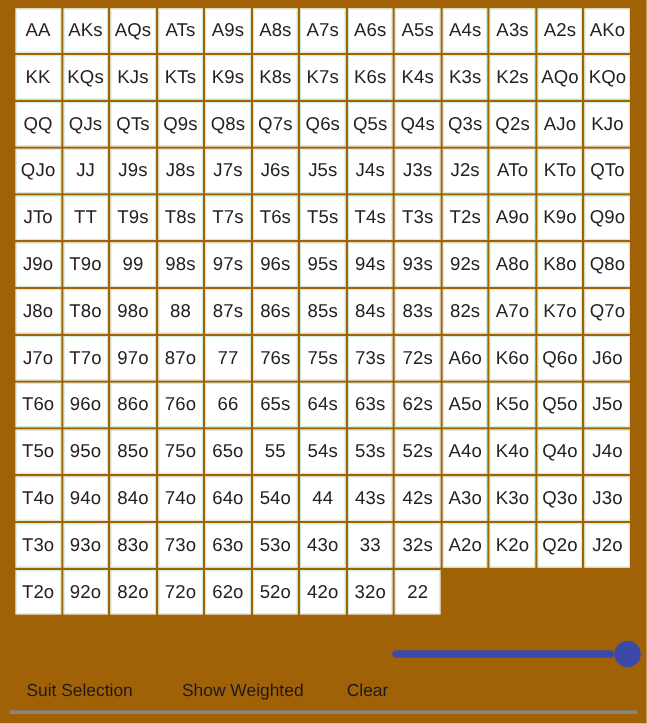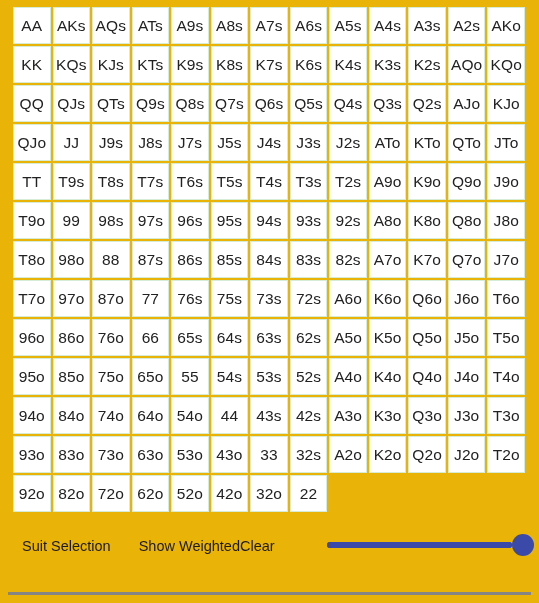--- a/index.html
+++ b/index.html
@@ -10,21 +10,21 @@
     height: 603px;
     background: #ffffff;
     font-family: "Liberation Sans", sans-serif;
     overflow: hidden;
   }
 
   #app {
     position: relative;
     width: 539px;
     height: 603px;
-    background: #eab308;
+    background: #a16207;
   }
 
   
   #range-grid {
     position: absolute;
     left: 12px;
     top: 6px;
     width: 514px;
     height: 507px;
     display: grid;
@@ -45,39 +45,39 @@
     letter-spacing: 0.1px;
     margin: 1px;
     cursor: pointer;
     user-select: none;
   }
 
   
   #control-bar {
     position: absolute;
     left: 0;
-    top: 528px;
+    top: 558px;
     width: 539px;
     height: 36px;
     display: flex;
     align-items: center;
   }
 
   .control-label {
     font-family: "Liberation Sans", sans-serif;
     font-size: 14.5px;
     color: #1a1a1a;
     white-space: nowrap;
     cursor: pointer;
     user-select: none;
   }
 
   #suit-selection-button { margin-left: 22px; }
-  #show-weighted-button  { margin-left: 28px; }
-  #clear-button          { }
+  #show-weighted-button  { margin-left: 41px; }
+  #clear-button          { margin-left: 36px; }
 
   
   #weight-slider {
     position: absolute;
     left: 327px;
     top: 534px;
     width: 197px;
     height: 22px;
     cursor: pointer;
   }
@@ -160,20 +160,21 @@
       <div class="hand-cell">Q4s</div>
       <div class="hand-cell">Q3s</div>
       <div class="hand-cell">Q2s</div>
       <div class="hand-cell">AJo</div>
       <div class="hand-cell">KJo</div>
       <div class="hand-cell">QJo</div>
       <div class="hand-cell">JJ</div>
       <div class="hand-cell">J9s</div>
       <div class="hand-cell">J8s</div>
       <div class="hand-cell">J7s</div>
+      <div class="hand-cell">J6s</div>
       <div class="hand-cell">J5s</div>
       <div class="hand-cell">J4s</div>
       <div class="hand-cell">J3s</div>
       <div class="hand-cell">J2s</div>
       <div class="hand-cell">ATo</div>
       <div class="hand-cell">KTo</div>
       <div class="hand-cell">QTo</div>
       <div class="hand-cell">JTo</div>
       <div class="hand-cell">TT</div>
       <div class="hand-cell">T9s</div>

